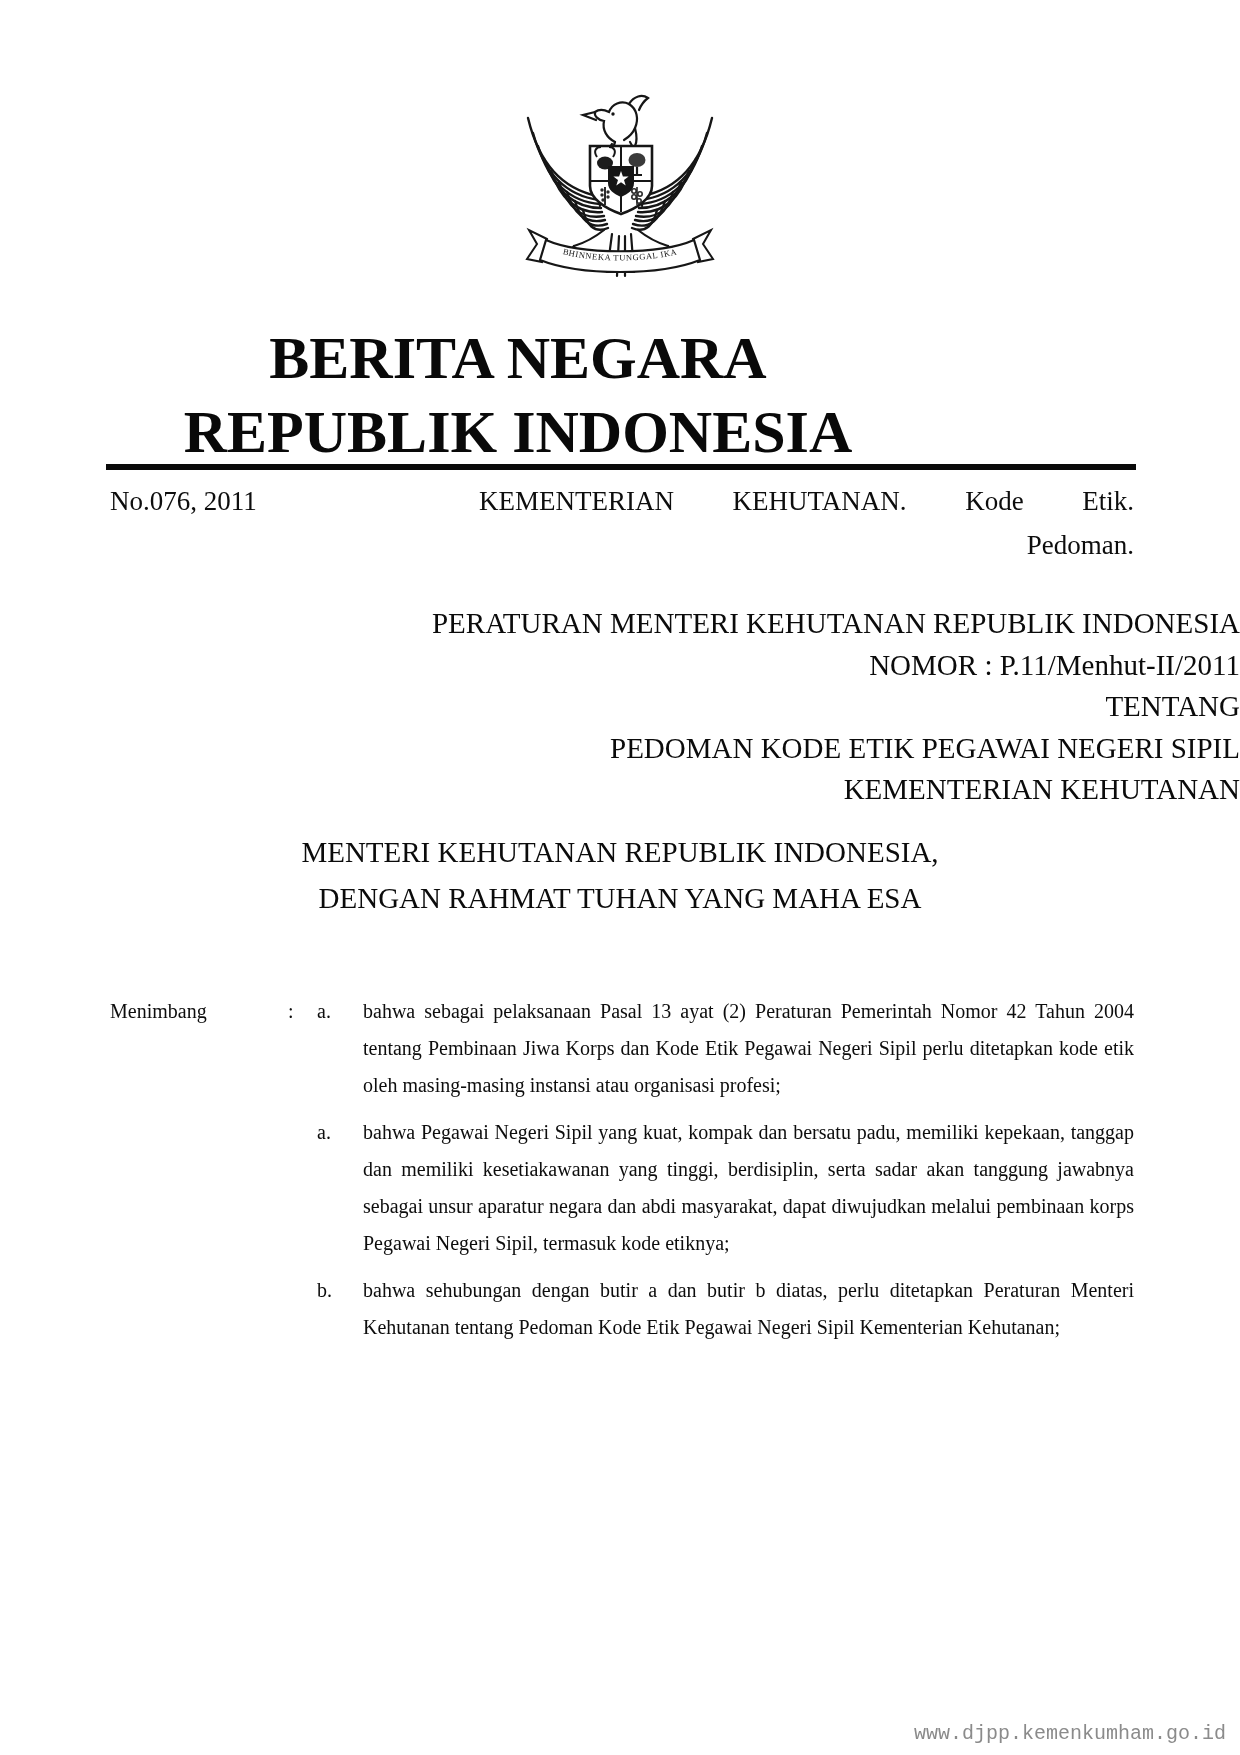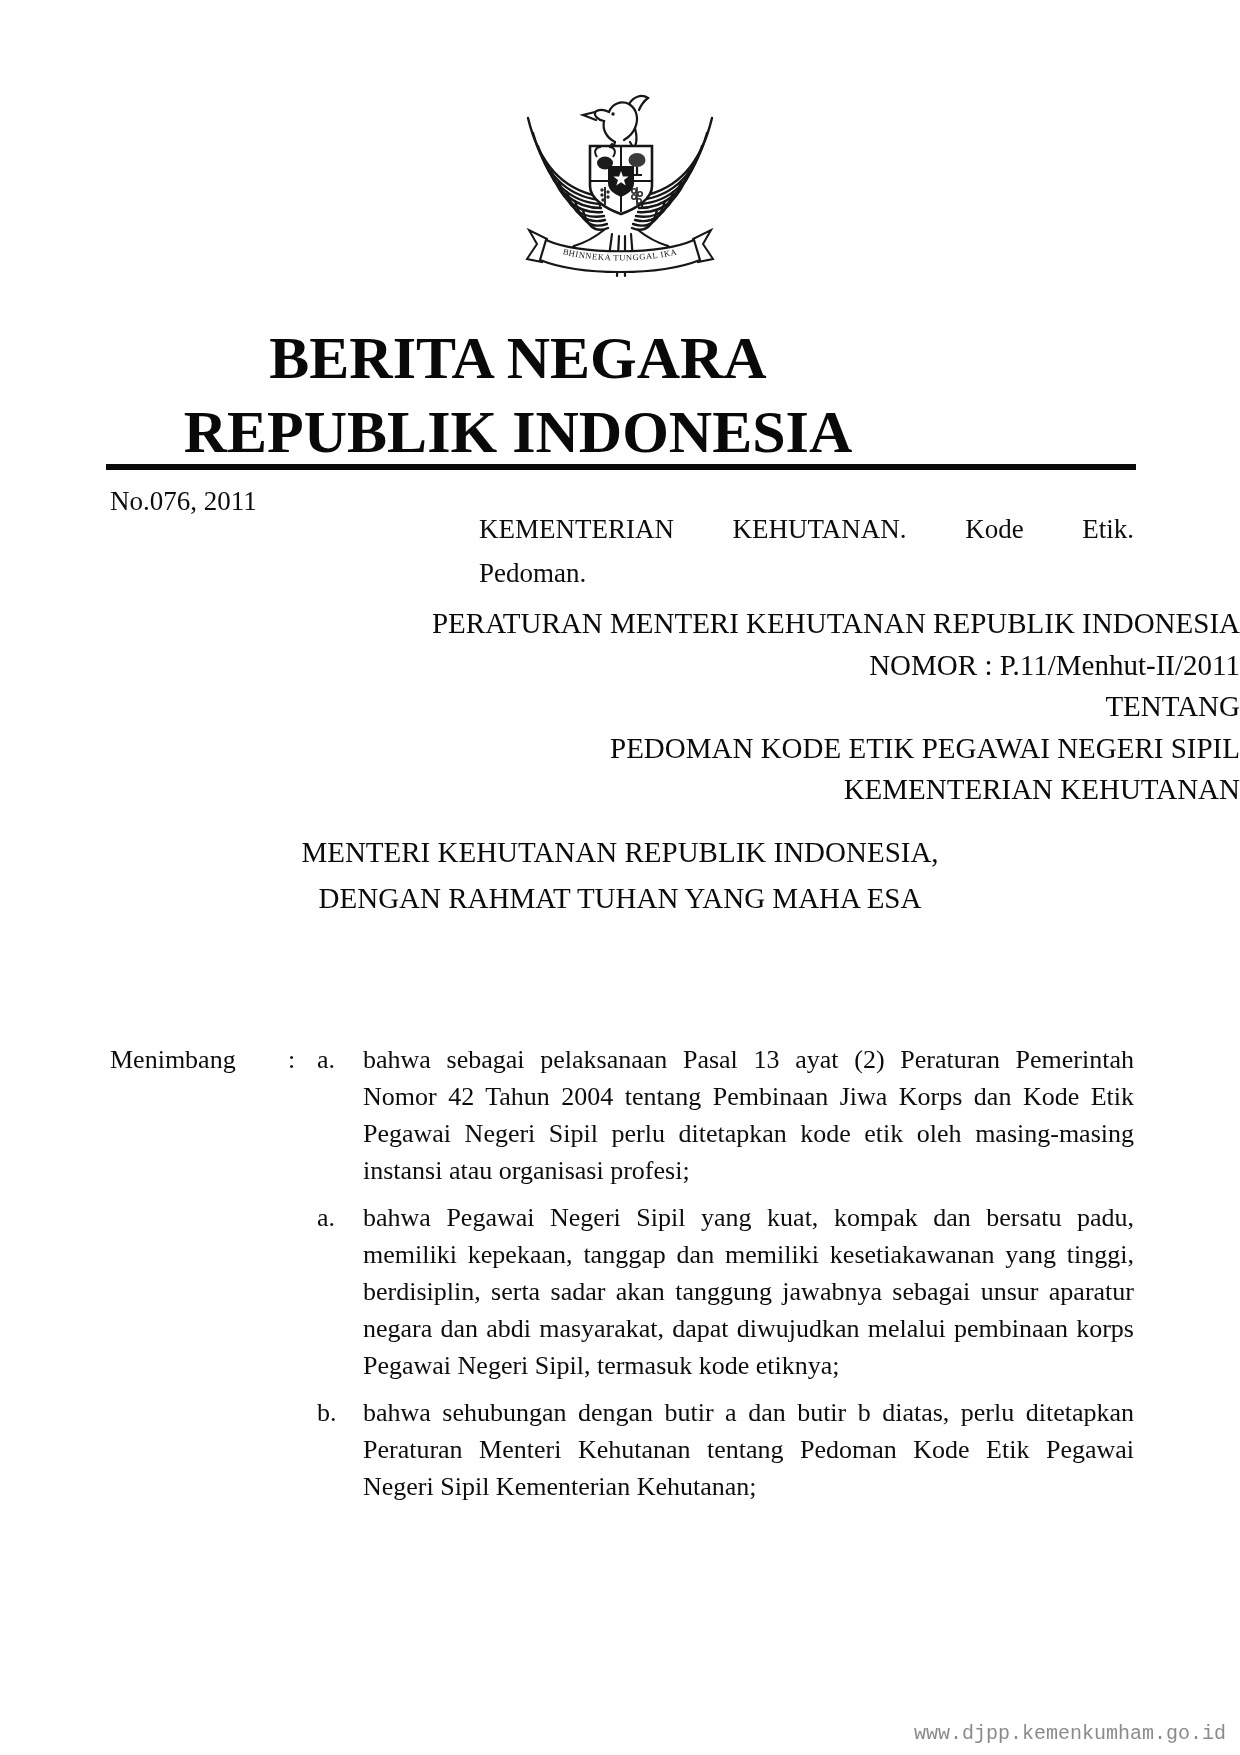--- a/index.html
+++ b/index.html
@@ -20,35 +20,35 @@
     letter-spacing:0px;color:#090909;margin:0;
   }
   .rule{position:absolute;left:106px;top:464px;width:1030px;height:6px;background:#0a0a0a;}
   
   .header-row{
     position:absolute;left:110px;top:479px;width:1024px;
     font-size:27px;line-height:44px;display:flex;
   }
   .doc-number{width:369px;flex:0 0 369px;}
   .subject{flex:1;}
-  .subject-l1{text-align:justify;text-align-last:justify;margin-top:28px;}
-  .subject-l2{text-align:left;}
+  .subject-l1{text-align:justify;text-align-last:justify;}
+  .subject-l2{text-align:right;}
   
   .title-block{
     position:absolute;left:0;top:603px;width:1240px;
     text-align:right;font-size:29px;line-height:41.5px;color:#0b0b0b;
   }
   .preamble{
     position:absolute;left:0;top:829px;width:1240px;
     text-align:center;font-size:29px;line-height:46px;color:#0b0b0b;
   }
   
   .considerations{
     position:absolute;left:110px;top:993px;width:1024px;
-    font-size:26px;line-height:37px;display:flex;margin-top:48px;
+    font-size:20px;line-height:37px;display:flex;
   }
   .c-label{flex:0 0 178px;}
   .c-colon{flex:0 0 29px;}
   .c-items{flex:1;}
   .c-item{display:flex;margin-bottom:10px;}
   .c-letter{flex:0 0 46px;}
   .c-text{flex:1;text-align:justify;text-justify:inter-word;}
   
   .footer{
     position:absolute;right:14px;top:1722px;

